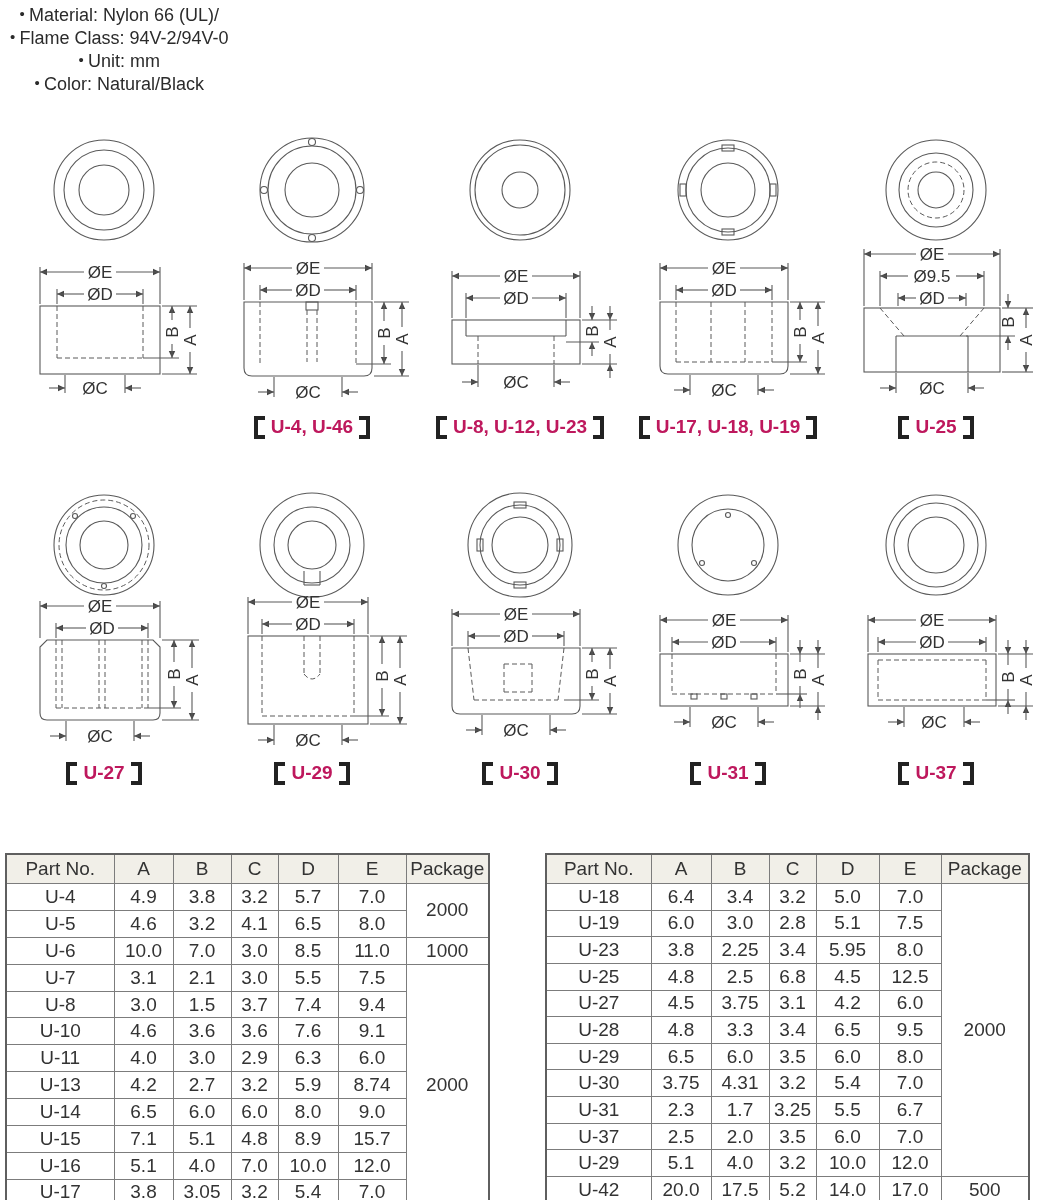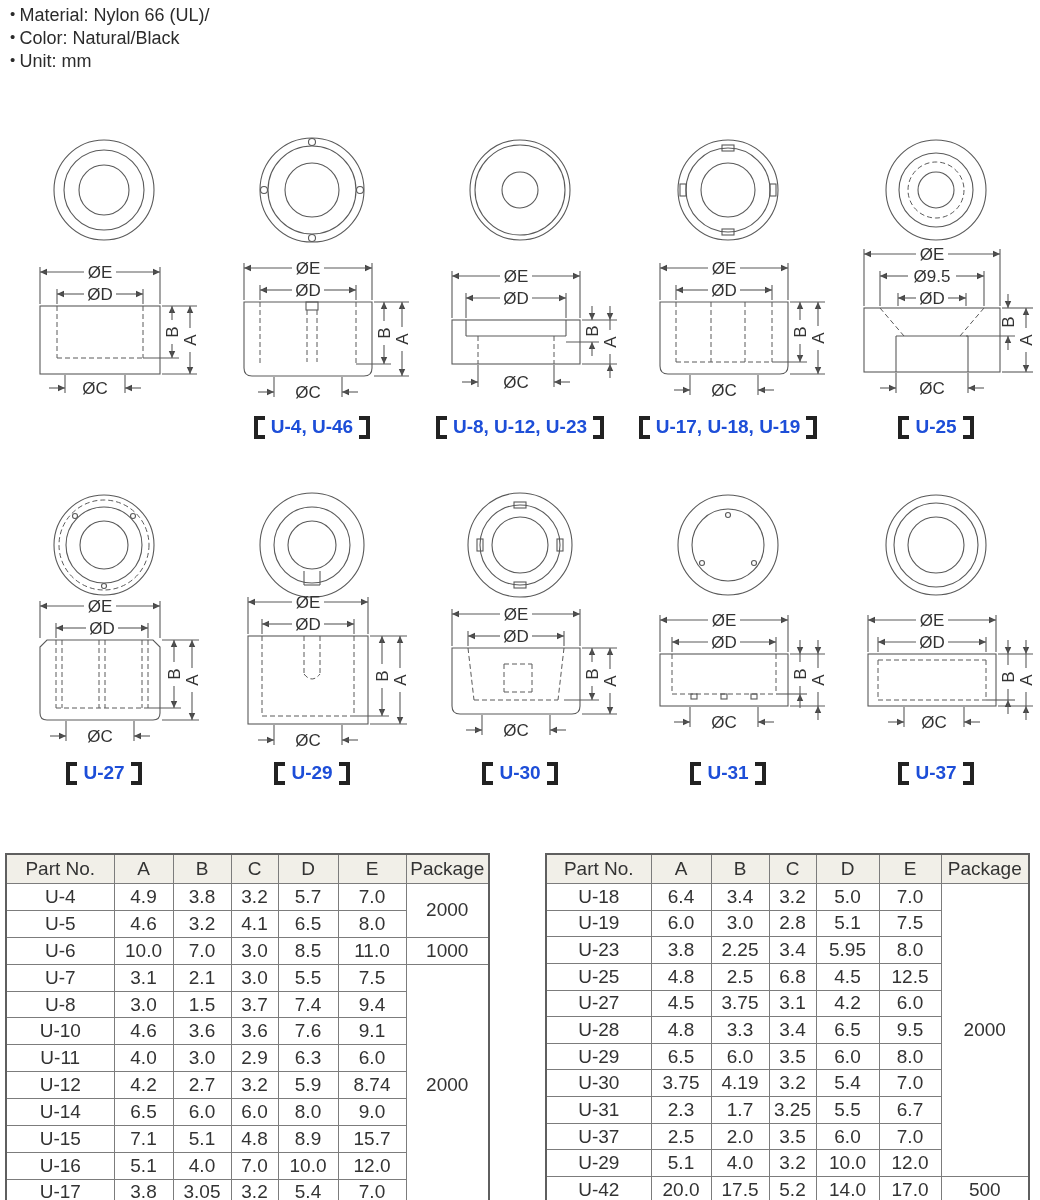--- a/index.html
+++ b/index.html
@@ -1,54 +1,55 @@
 <!DOCTYPE html>
 <html><head>
 <meta charset="utf-8">
 <style>
   html,body{margin:0;padding:0;background:#fff;}
   .page{position:relative;width:1040px;height:1200px;background:#fff;overflow:hidden;
         font-family:"Liberation Sans",sans-serif;color:#333;}
   
-  .specs{position:absolute;left:10px;top:4px;font-size:18px;line-height:23px;color:#2b2b2b;}
+  .specs{position:absolute;left:10px;top:4px;font-size:18px;line-height:23px;color:#2b2b2b;text-align:center;}
   .spec-line.b::before{content:"\2022\00a0";font-size:15px;position:relative;top:-2px;}
   .spec-line.cont{padding-left:88px;}
   
   .drow{position:absolute;left:0;width:1040px;display:flex;}
   .drow1{top:124px;}
   .drow2{top:468px;}
   figure.cell{margin:0;width:208px;display:flex;flex-direction:column;align-items:center;}
   figure.cell svg{display:block;}
   svg line,svg circle,svg rect,svg path{stroke:#5a5a5a;stroke-width:1.1;fill:none;}
   svg .d{stroke-dasharray:5 3;stroke-width:1;}
   svg polygon{fill:#454545;stroke:none;}
   svg text{font-family:"Liberation Sans",sans-serif;font-size:17px;fill:#333;stroke:none;}
-  .cap{margin-top:2px;font-size:19px;font-weight:bold;color:#1d4ed8;display:flex;align-items:center;height:26px;white-space:nowrap;}
+  .cap{margin-top:2px;font-size:19px;font-weight:bold;color:#be185d;display:flex;align-items:center;height:26px;white-space:nowrap;}
   .lb,.rb{display:inline-block;width:7px;height:15px;}
   .lb{border-left:4px solid #222;border-top:4px solid #222;border-bottom:4px solid #222;margin-right:6px;}
   .rb{border-right:4px solid #222;border-top:4px solid #222;border-bottom:4px solid #222;margin-left:6px;}
   
   .tmount{position:absolute;top:853px;}
   #tableL{left:5px;}
   #tableR{left:545px;}
   table.spec{border-collapse:collapse;table-layout:fixed;border:2px solid #5f5f5f;background:#fff;}
   table.spec th,table.spec td{border:1.4px solid #7c7c7c;text-align:center;padding:0;
       font-size:19px;color:#333;font-weight:normal;overflow:hidden;}
   table.spec th{background:#f1efe8;height:28px;}
   .star{color:#e60012;font-size:19px;margin-right:1px;}
 </style>
 </head>
 <body>
 
 <div class="page">
 
   <div class="specs">
     <div class="spec-line b"><span>Material: Nylon 66 (UL)/</span></div>
+    <div class="spec-line b"><span>Flame Class: 94V-2/94V-0</span></div>
+    <div class="spec-line b"><span>Unit: mm</span></div>
     <div class="spec-line b"><span>Color: Natural/Black</span></div>
-    <div class="spec-line b"><span>Unit: mm</span></div>
   </div>
 
   <div class="drow drow1" id="row1">
       <figure class="cell">
         <svg width="208" height="288" viewBox="0 0 208 288">
           <circle cx="104" cy="66" r="50"></circle>
           <circle cx="104" cy="66" r="40"></circle>
           <circle cx="104" cy="66" r="25"></circle>
           <rect x="40" y="182" width="120" height="68"></rect>
           <line x1="40" y1="180" x2="40" y2="143"></line>
@@ -680,21 +681,21 @@
           </tr>
           <tr style="height:26.9px">
             <td><span>U-11</span></td>
             <td>4.0</td>
             <td>3.0</td>
             <td>2.9</td>
             <td>6.3</td>
             <td>6.0</td>
           </tr>
           <tr style="height:26.9px">
-            <td><span>U-12</span></td>
+            <td><span>U-13</span></td>
             <td>4.2</td>
             <td>2.7</td>
             <td>3.2</td>
             <td>5.9</td>
             <td>8.74</td>
           </tr>
           <tr style="height:26.9px">
             <td><span>U-14</span></td>
             <td>6.5</td>
             <td>6.0</td>
@@ -803,21 +804,21 @@
             <td><span>U-29</span></td>
             <td>6.5</td>
             <td>6.0</td>
             <td>3.5</td>
             <td>6.0</td>
             <td>8.0</td>
           </tr>
           <tr style="height:26.65px">
             <td><span>U-30</span></td>
             <td>3.75</td>
-            <td>4.19</td>
+            <td>4.31</td>
             <td>3.2</td>
             <td>5.4</td>
             <td>7.0</td>
           </tr>
           <tr style="height:26.65px">
             <td><span>U-31</span></td>
             <td>2.3</td>
             <td>1.7</td>
             <td>3.25</td>
             <td>5.5</td>

